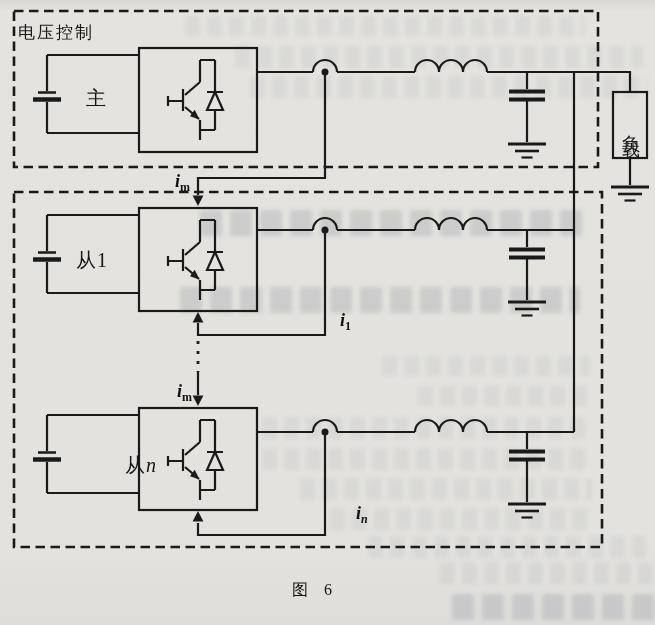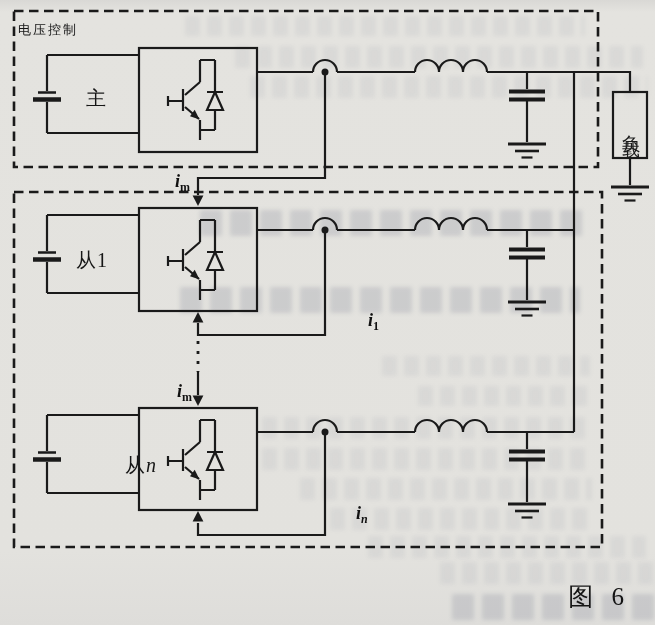--- a/index.html
+++ b/index.html
@@ -16,37 +16,37 @@
   }
   .bleed.bold{opacity:.6;background:repeating-linear-gradient(90deg, rgba(96,104,126,.30) 0 22px, rgba(96,104,126,0) 22px 30px);}
   svg.circuit{position:absolute;left:0;top:0;}
   svg.circuit path, svg.circuit rect, svg.circuit circle{
     stroke:#1a1a1a; stroke-width:2.2; fill:none;
   }
   svg.circuit .dash{stroke-width:2.6; stroke-dasharray:9.5 5.5;}
   svg.circuit .dotline{stroke-width:2.8; stroke-dasharray:3 7;}
   svg.circuit .fill{fill:#1a1a1a; stroke:none;}
   .lbl{position:absolute; white-space:nowrap; color:#161616;}
-  .lbl.cjk{font-size:13px; letter-spacing:2px;}
+  .lbl.cjk{font-size:17px; letter-spacing:2px;}
   .lbl.unit{font-size:20px; letter-spacing:1px;}
   .cur{position:absolute; font-size:18px; color:#111;font-weight:bold;}
   .cur i{font-family:"Liberation Serif",serif; font-style:italic;}
   .cur sub{font-size:12px; font-style:normal; vertical-align:-4px;}
   .cur sub.it{font-style:italic;}
   .unit .it{font-style:italic;}
   .load-label{
     position:absolute; left:613px; top:92px; width:34px; height:66px;
     display:flex; align-items:center; justify-content:center;
     font-size:18px; line-height:1.55; word-break:break-all; text-align:center;
     writing-mode:vertical-rl; letter-spacing:6px; padding-top:2px; box-sizing:border-box;
   }
   .caption{
     position:absolute; left:0; top:580px; width:630px;
-    display:flex; justify-content:flex-end; gap:24px;
-    font-size:25px; letter-spacing:3px; color:#141414;
+    display:flex; justify-content:center; gap:24px;
+    font-size:16px; letter-spacing:3px; color:#141414;
   }
   .caption .fig-no{letter-spacing:6px;}
 </style>
 </head>
 <body>
 
 <div class="page">
 
   <div class="bleed" style="left:185px;top:16px;width:400px;height:20px;"></div>
   <div class="bleed" style="left:235px;top:46px;width:408px;height:22px;"></div>
@@ -161,21 +161,21 @@
   </svg>
 
   <span class="lbl cjk" style="left:18px;top:21px;">电压控制</span>
 
   <span class="lbl unit" style="left:86px;top:85px;">主</span>
 
   <span class="cur" style="left:158px;top:171px;width:32px;text-align:right;"><i>i</i><sub>m</sub></span>
 
   <span class="lbl unit" style="left:76px;top:247px;text-align:center;"><span>从</span><span>1</span></span>
 
-  <span class="cur" style="left:340px;top:310px;margin-left:28px;"><i>i</i><sub>1</sub></span>
+  <span class="cur" style="left:340px;top:310px;"><i>i</i><sub>1</sub></span>
 
 
   <span class="cur" style="left:160px;top:381px;width:32px;text-align:right;"><i>i</i><sub>m</sub></span>
 
   <span class="lbl unit" style="left:84px;top:452px;margin-left:41px;"><span>从</span><span class="it">n</span></span>
 
   <span class="cur" style="left:356px;top:503px;"><i>i</i><sub class="it">n</sub></span>
 
   <div class="load-label">负载</div>
 

